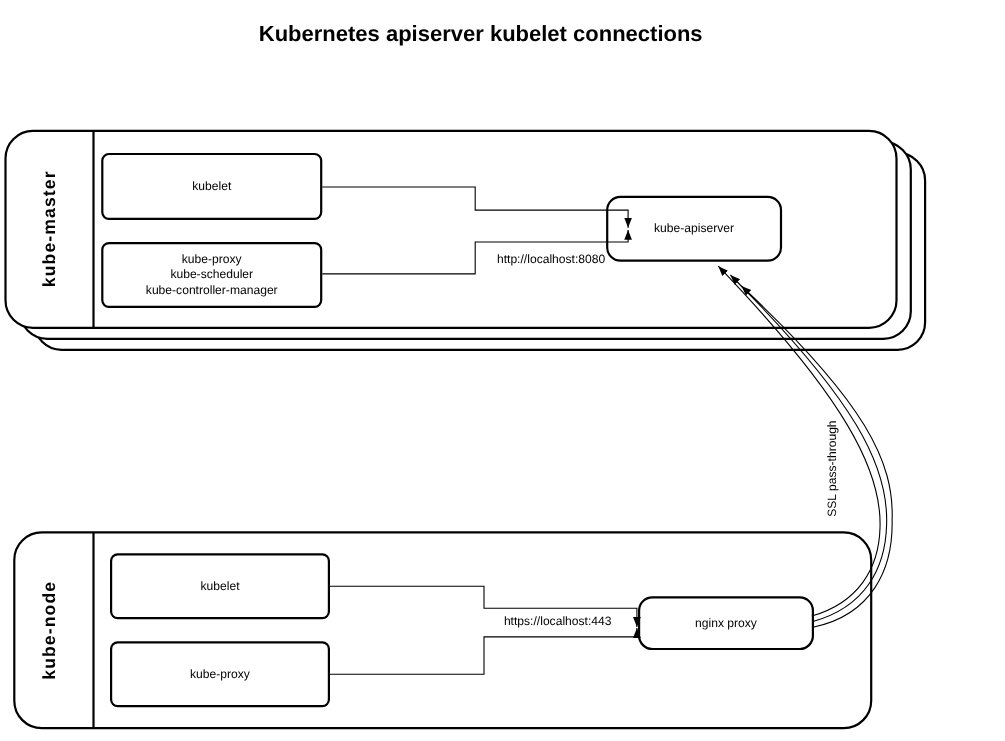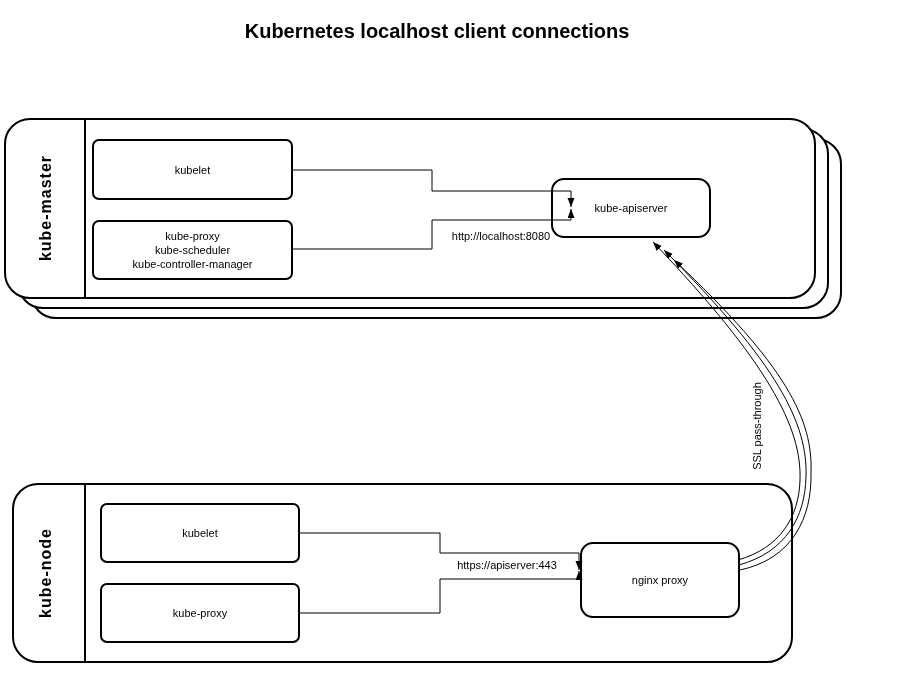--- a/index.html
+++ b/index.html
@@ -66,21 +66,21 @@
   .ssl-label { font-size: 11px; }
   svg.overlay {
     position: absolute;
     left: 0; top: 0;
     pointer-events: none;
   }
 </style>
 </head>
 <body>
 
-<div class="title">Kubernetes localhost client connections</div>
+<div class="title">Kubernetes apiserver kubelet connections</div>
 
 <div class="cluster" style="left:30px; top:138px; width:812px; height:181px;"></div>
 <div class="cluster" style="left:17px; top:128px; width:812px; height:181px;"></div>
 <div class="cluster" style="left:4px; top:118px; width:812px; height:181px;"></div>
 <div class="divider" style="left:84px; top:119px; height:179px;"></div>
 <div class="vwrap" style="left:46px; top:208px;">
   <span class="vtext cluster-label">kube-master</span>
 </div>
 
 <div class="box" style="left:92px; top:139px; width:201px; height:61px;">
@@ -106,25 +106,25 @@
 </div>
 
 <div class="box" style="left:100px; top:503px; width:200px; height:60px;">
   <span>kubelet</span>
 </div>
 
 <div class="box" style="left:100px; top:583px; width:200px; height:60px;">
   <span>kube-proxy</span>
 </div>
 
-<div class="box" style="left:580px; top:542px; width:160px; height:76px; border-radius:13px;">
+<div class="box" style="left:580px; top:542px; width:160px; height:49px; border-radius:13px;">
   <span>nginx proxy</span>
 </div>
 
-<div class="edge-label" style="left:427px; top:559px; width:160px;">https://apiserver:443</div>
+<div class="edge-label" style="left:427px; top:559px; width:160px;">https://localhost:443</div>
 
 <div class="vwrap" style="left:757px; top:426px;">
   <span class="vtext ssl-label">SSL pass-through</span>
 </div>
 
 <svg class="overlay" width="914" height="674" viewBox="0 0 914 674">
   <defs>
     <marker id="arrow" markerUnits="userSpaceOnUse" markerWidth="11" markerHeight="9" refX="9" refY="3.5" orient="auto">
       <path d="M0,0 L9,3.5 L0,7 Z" fill="#000000"></path>
     </marker>

